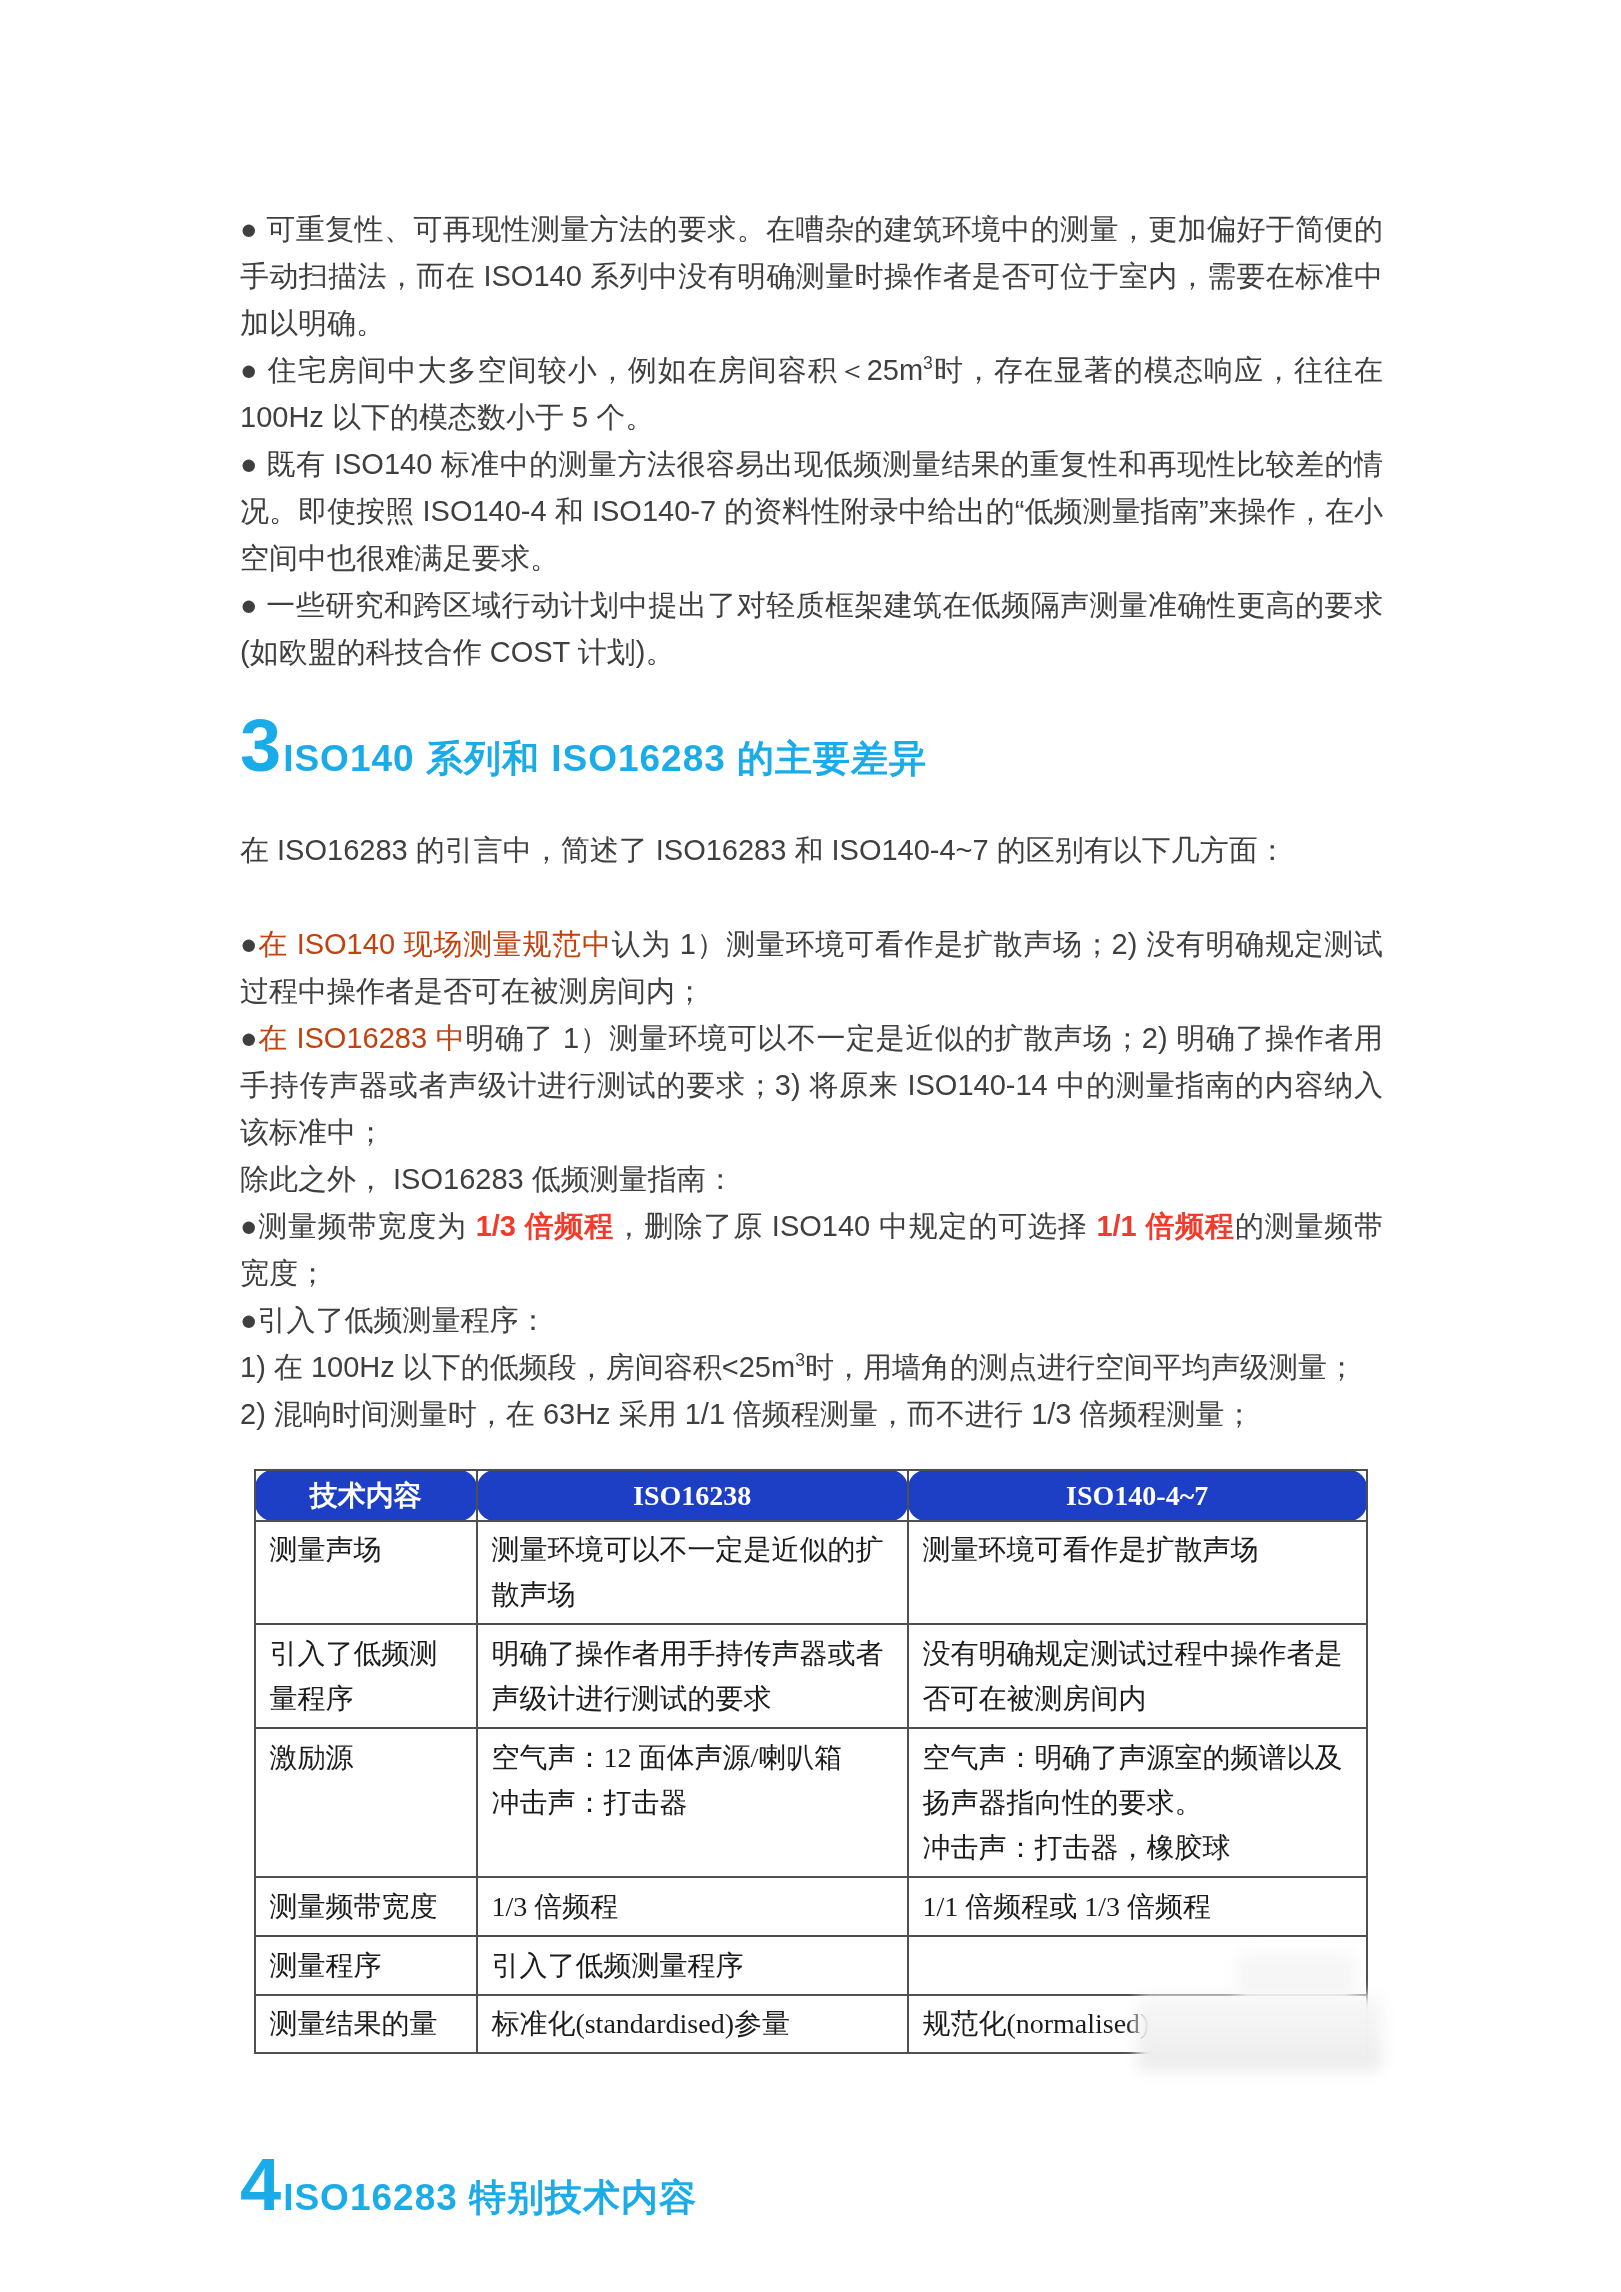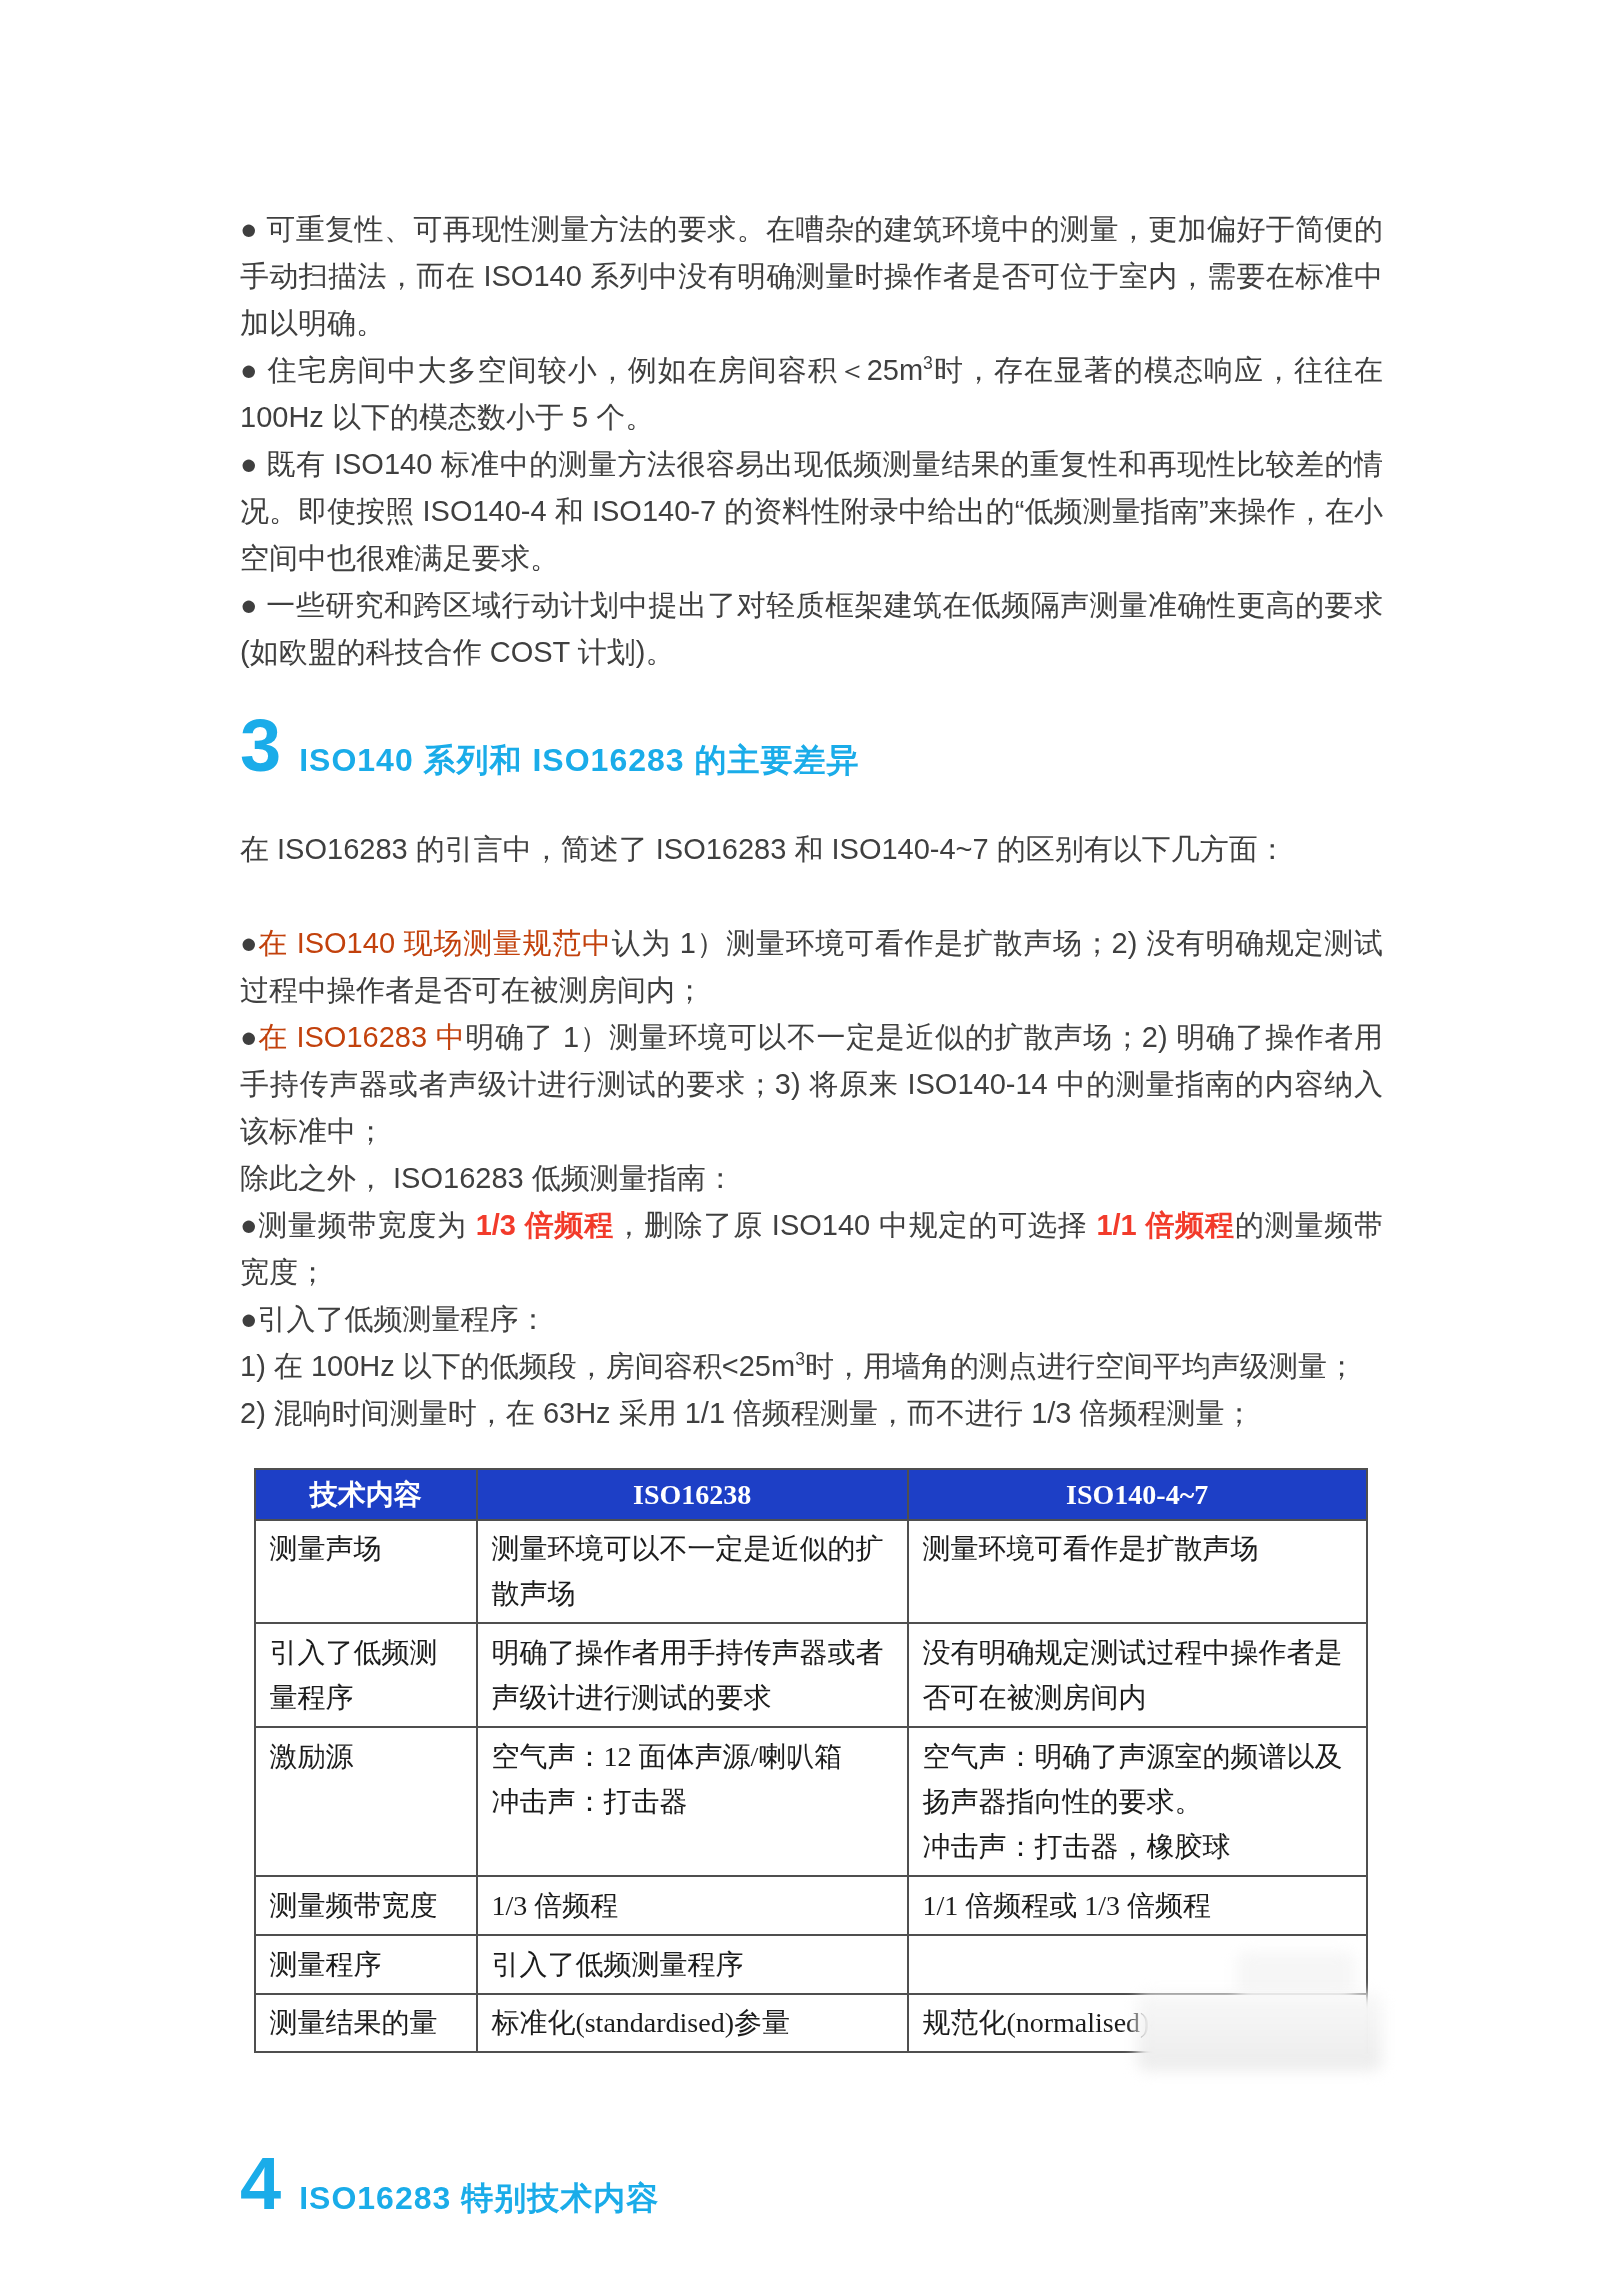--- a/index.html
+++ b/index.html
@@ -32,23 +32,23 @@
     align-items:baseline;
     color:#1aace9;
     margin:33px 0 9.8px 0;
   }
   .sec-num{
     font-size:74px;
     font-weight:700;
     line-height:1;
   }
   .sec-title{
-    font-size:32px;
+    font-size:37px;
     font-weight:700;
-    margin-left:18px;
+    margin-left:2px;
     letter-spacing:1px;
   }
   .lead{margin-top:43px;}
   .table-wrap{
     position:relative;
     margin-top:31px;
     margin-left:13.7px;
     width:1111px;
   }
   table.cmp{
@@ -63,20 +63,21 @@
   }
   table.cmp{border:2.9px solid #4a4a4a;}
   table.cmp th{
     background:#1d3fc6;
     color:#ffffff;
     font-size:28px;
     font-weight:700;
     text-align:center;
     padding:7.8px 9.8px;
     line-height:33px;
+    border-radius:18px;
   }
   table.cmp td{
     font-size:28px;
     line-height:45px;
     padding:5.9px 13.7px;
     vertical-align:top;
     text-align:left;
     white-space:pre-line;
   }
   .smudge{

